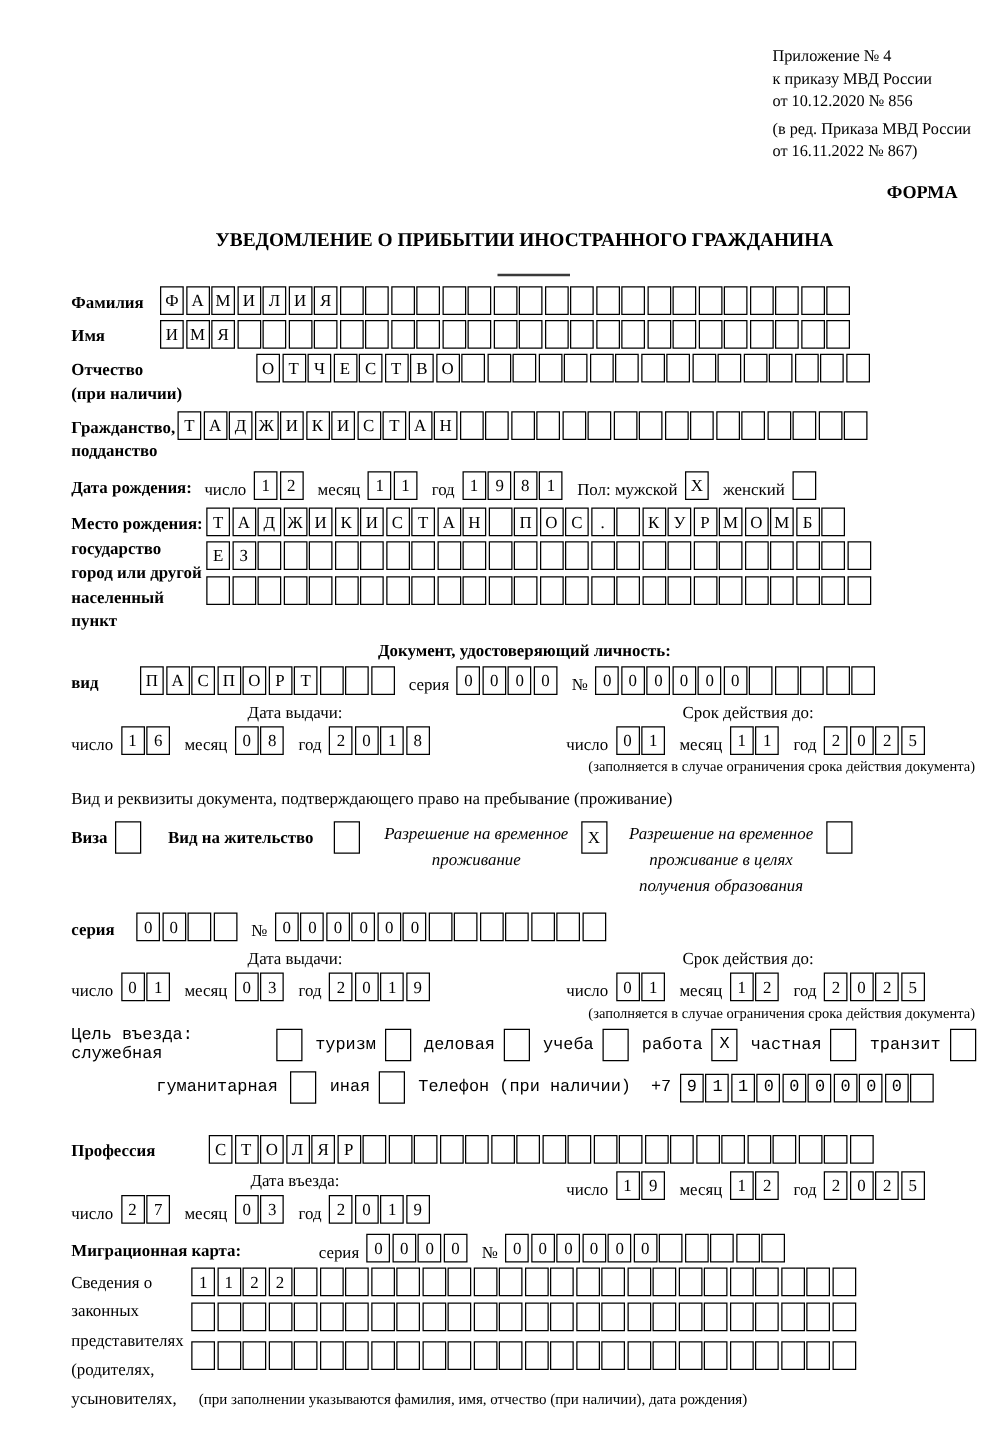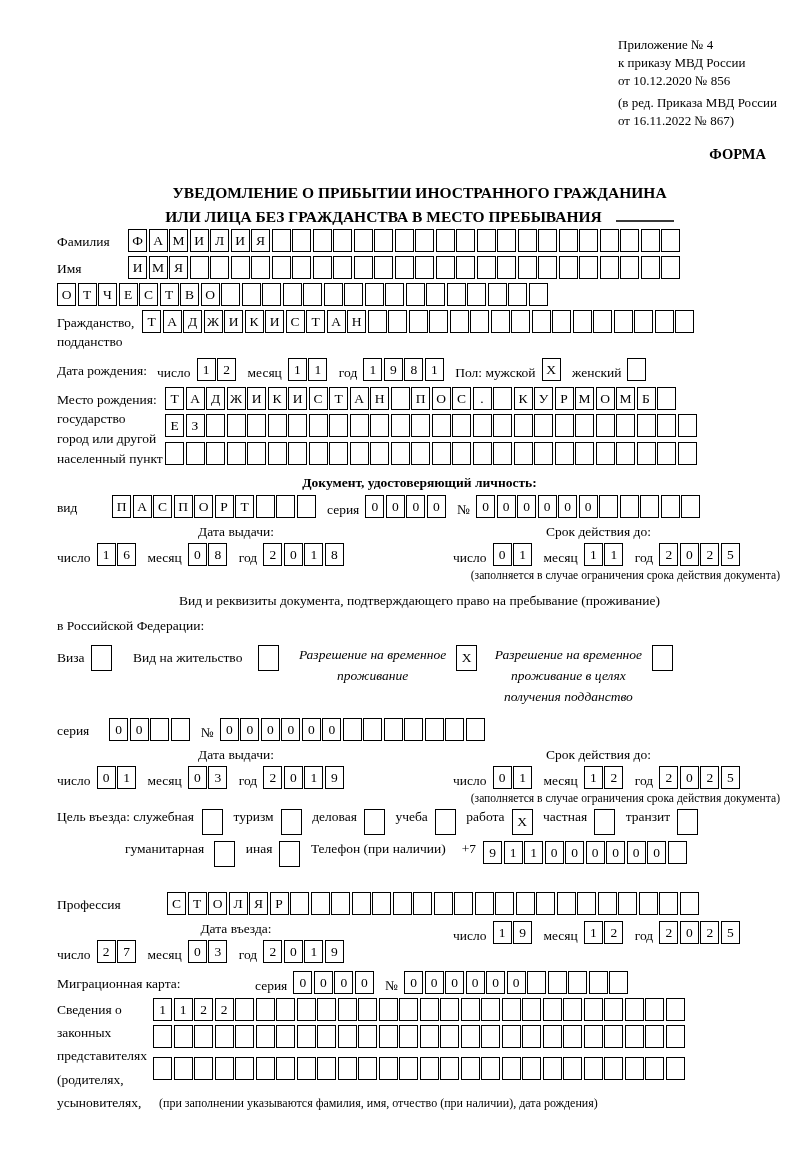--- a/index.html
+++ b/index.html
@@ -14,21 +14,21 @@
   .hdr { margin-left:561px; font-size:13px; line-height:1.38; }
   .hdr .gap { margin-top:4px; }
   .forma { text-align:right; padding-right:16px; font-weight:bold; font-size:14.5px; margin-top:16px; }
 
   .title { text-align:center; font-weight:bold; font-size:15.5px; line-height:1.55; margin-top:18px; }
   .blank-line { display:inline-block; width:58px; border-bottom:2.5px solid #3a3a3a; margin-left:14px; vertical-align:baseline; }
 
   .sect { font-weight:bold; font-size:13.6px; margin-top:26px; margin-bottom:14px; }
 
   .frow { display:flex; align-items:flex-start; margin-bottom:4px; }
-  .lbl { line-height:1.45; padding-top:3px; flex-shrink:0; }
+  .lbl { line-height:1.45; padding-top:3px; flex-shrink:0;font-weight:bold; }
   .w71 { width:71px; } .w148 { width:148px; } .w85 { width:85px; }
   .w108 { width:108px; } .w55 { width:55px; } .w110 { width:110px; }
   .wmig { width:188px; }
 
   .cells { display:inline-flex; flex-shrink:0; }
   .cell {
     display:inline-block; width:19px; height:23px; border:1.5px solid #000;
     margin-right:1.5px; text-align:center; line-height:21px; font-size:13.5px;
   }
   .cbox .cell { width:21px; height:26px; line-height:24px; }
@@ -46,21 +46,21 @@
   .dates { display:flex; margin-top:6px; }
   .dcol-l { width:358px; flex-shrink:0; }
   .dcol-r { flex:1; }
   .dhead { text-align:center; margin-bottom:3px; }
   .dnote { font-size:11.6px; text-align:right; margin-top:3px; padding-right:2px; }
 
   .resline { line-height:1.9; font-size:13.5px; }
   .visa-row { margin-top:6px; margin-bottom:10px; }
   .ctr { text-align:center; font-size:13.5px; line-height:1.55; flex-shrink:0;font-style:italic; }
 
-  .purpose-row { align-items:flex-start; }
+  .purpose-row { align-items:center;font-family:Liberation Mono, monospace; }
   .purpose-row .word { margin:0 7px 0 9px; flex-shrink:0; }
   .purpose2 { margin-left:68px; }
 
   .glabel { width:96px; line-height:1.72; flex-shrink:0; }
   .gnote { font-size:12px; margin-top:12px; margin-left:6px; }
 </style>
 </head>
 <body>
 
 <div class="page">
@@ -71,21 +71,21 @@
     <div>от 10.12.2020 № 856</div>
     <div class="gap">(в ред. Приказа МВД России</div>
     <div>от 16.11.2022 № 867)</div>
   </div>
 
   <div class="forma">ФОРМА</div>
 
   <div class="title">
     <div>УВЕДОМЛЕНИЕ О ПРИБЫТИИ ИНОСТРАННОГО ГРАЖДАНИНА</div>
     <div>
-      <span>ИЛИ ЛИЦА БЕЗ ГРАЖДАНСТВА В МЕСТО ПРЕБЫВАНИЯ</span><span class="blank-line"></span>
+      <span class="blank-line"></span>
     </div>
   </div>
 
 
   <div class="frow">
     <span class="lbl w71">Фамилия</span>
     <span class="cells">
         <span class="cell">Ф</span>
         <span class="cell">А</span>
         <span class="cell">М</span>
@@ -143,20 +143,24 @@
         <span class="cell"></span>
         <span class="cell"></span>
         <span class="cell"></span>
         <span class="cell"></span>
         <span class="cell"></span>
         <span class="cell"></span>
       </span>
   </div>
 
   <div class="frow">
+    <span class="lbl w148">
+      <span>Отчество</span><br>
+      <span>(при наличии)</span>
+    </span>
     <span class="cells">
         <span class="cell">О</span>
         <span class="cell">Т</span>
         <span class="cell">Ч</span>
         <span class="cell">Е</span>
         <span class="cell">С</span>
         <span class="cell">Т</span>
         <span class="cell">В</span>
         <span class="cell">О</span>
         <span class="cell"></span>
@@ -417,43 +421,42 @@
             <span class="cell">2</span>
             <span class="cell">0</span>
             <span class="cell">2</span>
             <span class="cell">5</span>
           </span>
       </div>
       <div class="dnote">(заполняется в случае ограничения срока действия документа)</div>
     </div>
   </div>
 
-  <div class="resline" style="margin-top:6px;text-align:center;">Вид и реквизиты документа, подтверждающего право на пребывание (проживание)</div>
-  <div class="resline">в Российской Федерации:</div>
+  <div class="resline" style="margin-top:6px;">Вид и реквизиты документа, подтверждающего право на пребывание (проживание)</div>
 
   <div class="frow visa-row">
     <span class="lbl">Виза</span>
     <span class="cells cbox ml6">
         <span class="cell"></span>
       </span>
     <span class="lbl ml20">Вид на жительство</span>
     <span class="cells cbox ml16">
         <span class="cell"></span>
       </span>
     <span class="ctr ml18">
       <span>Разрешение на временное</span><br>
       <span>проживание</span>
     </span>
     <span class="cells cbox ml10">
         <span class="cell">X</span>
       </span>
     <span class="ctr ml16">
       <span>Разрешение на временное</span><br>
       <span>проживание в целях</span><br>
-      <span>получения подданство</span>
+      <span>получения образования</span>
     </span>
     <span class="cells cbox ml10">
         <span class="cell"></span>
       </span>
   </div>
 
   <div class="frow dline" style="margin-top:2px;">
     <span class="lbl" style="width:52px;">серия</span>
     <span class="cells">
         <span class="cell">0</span>

